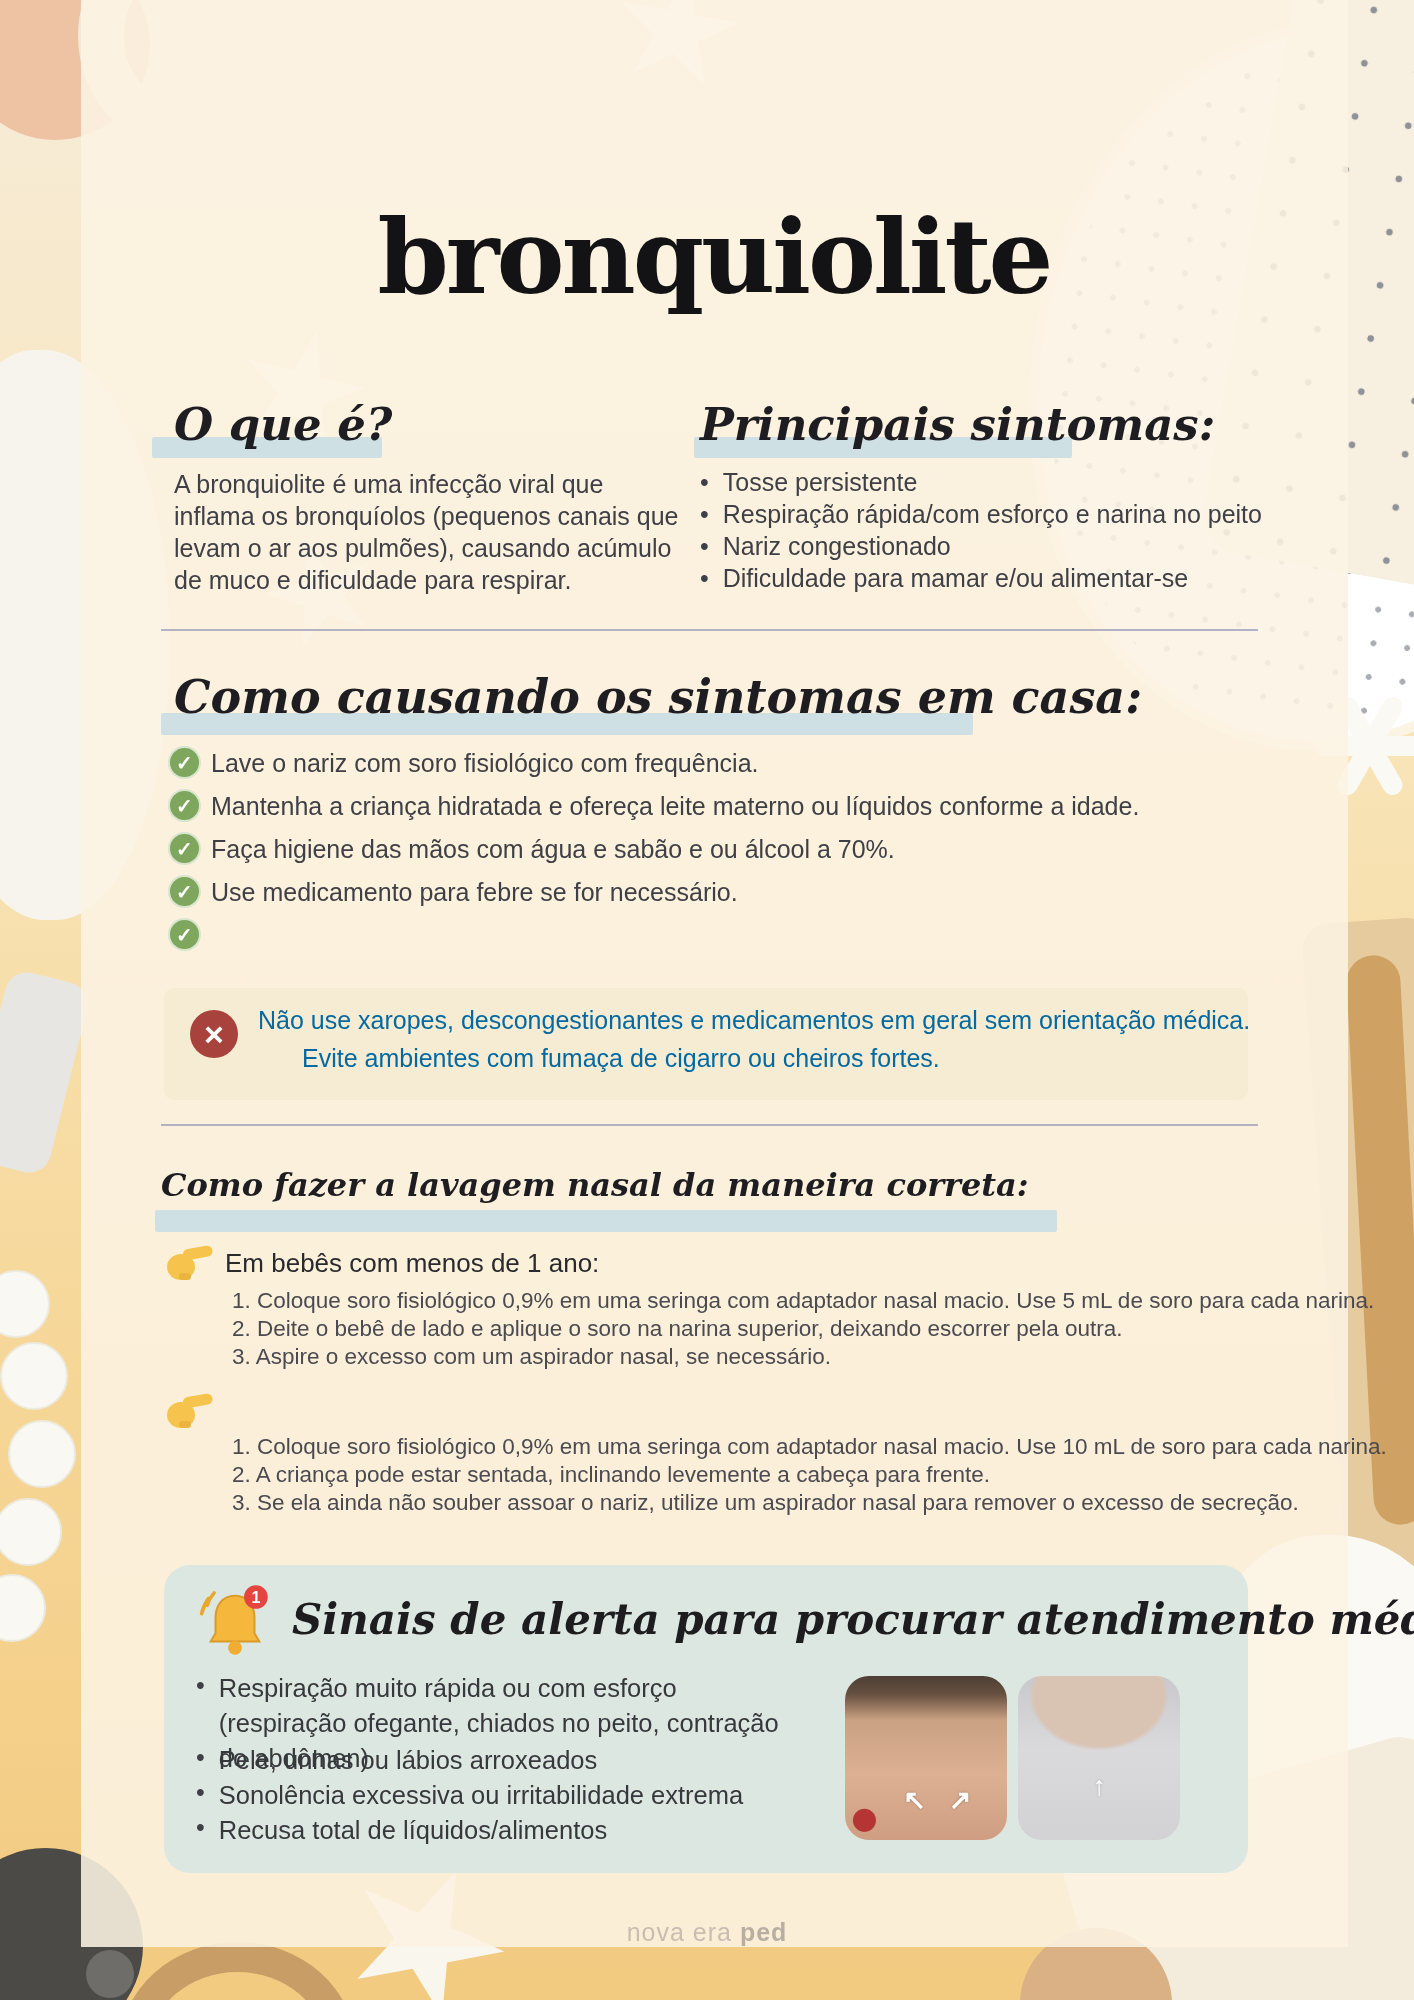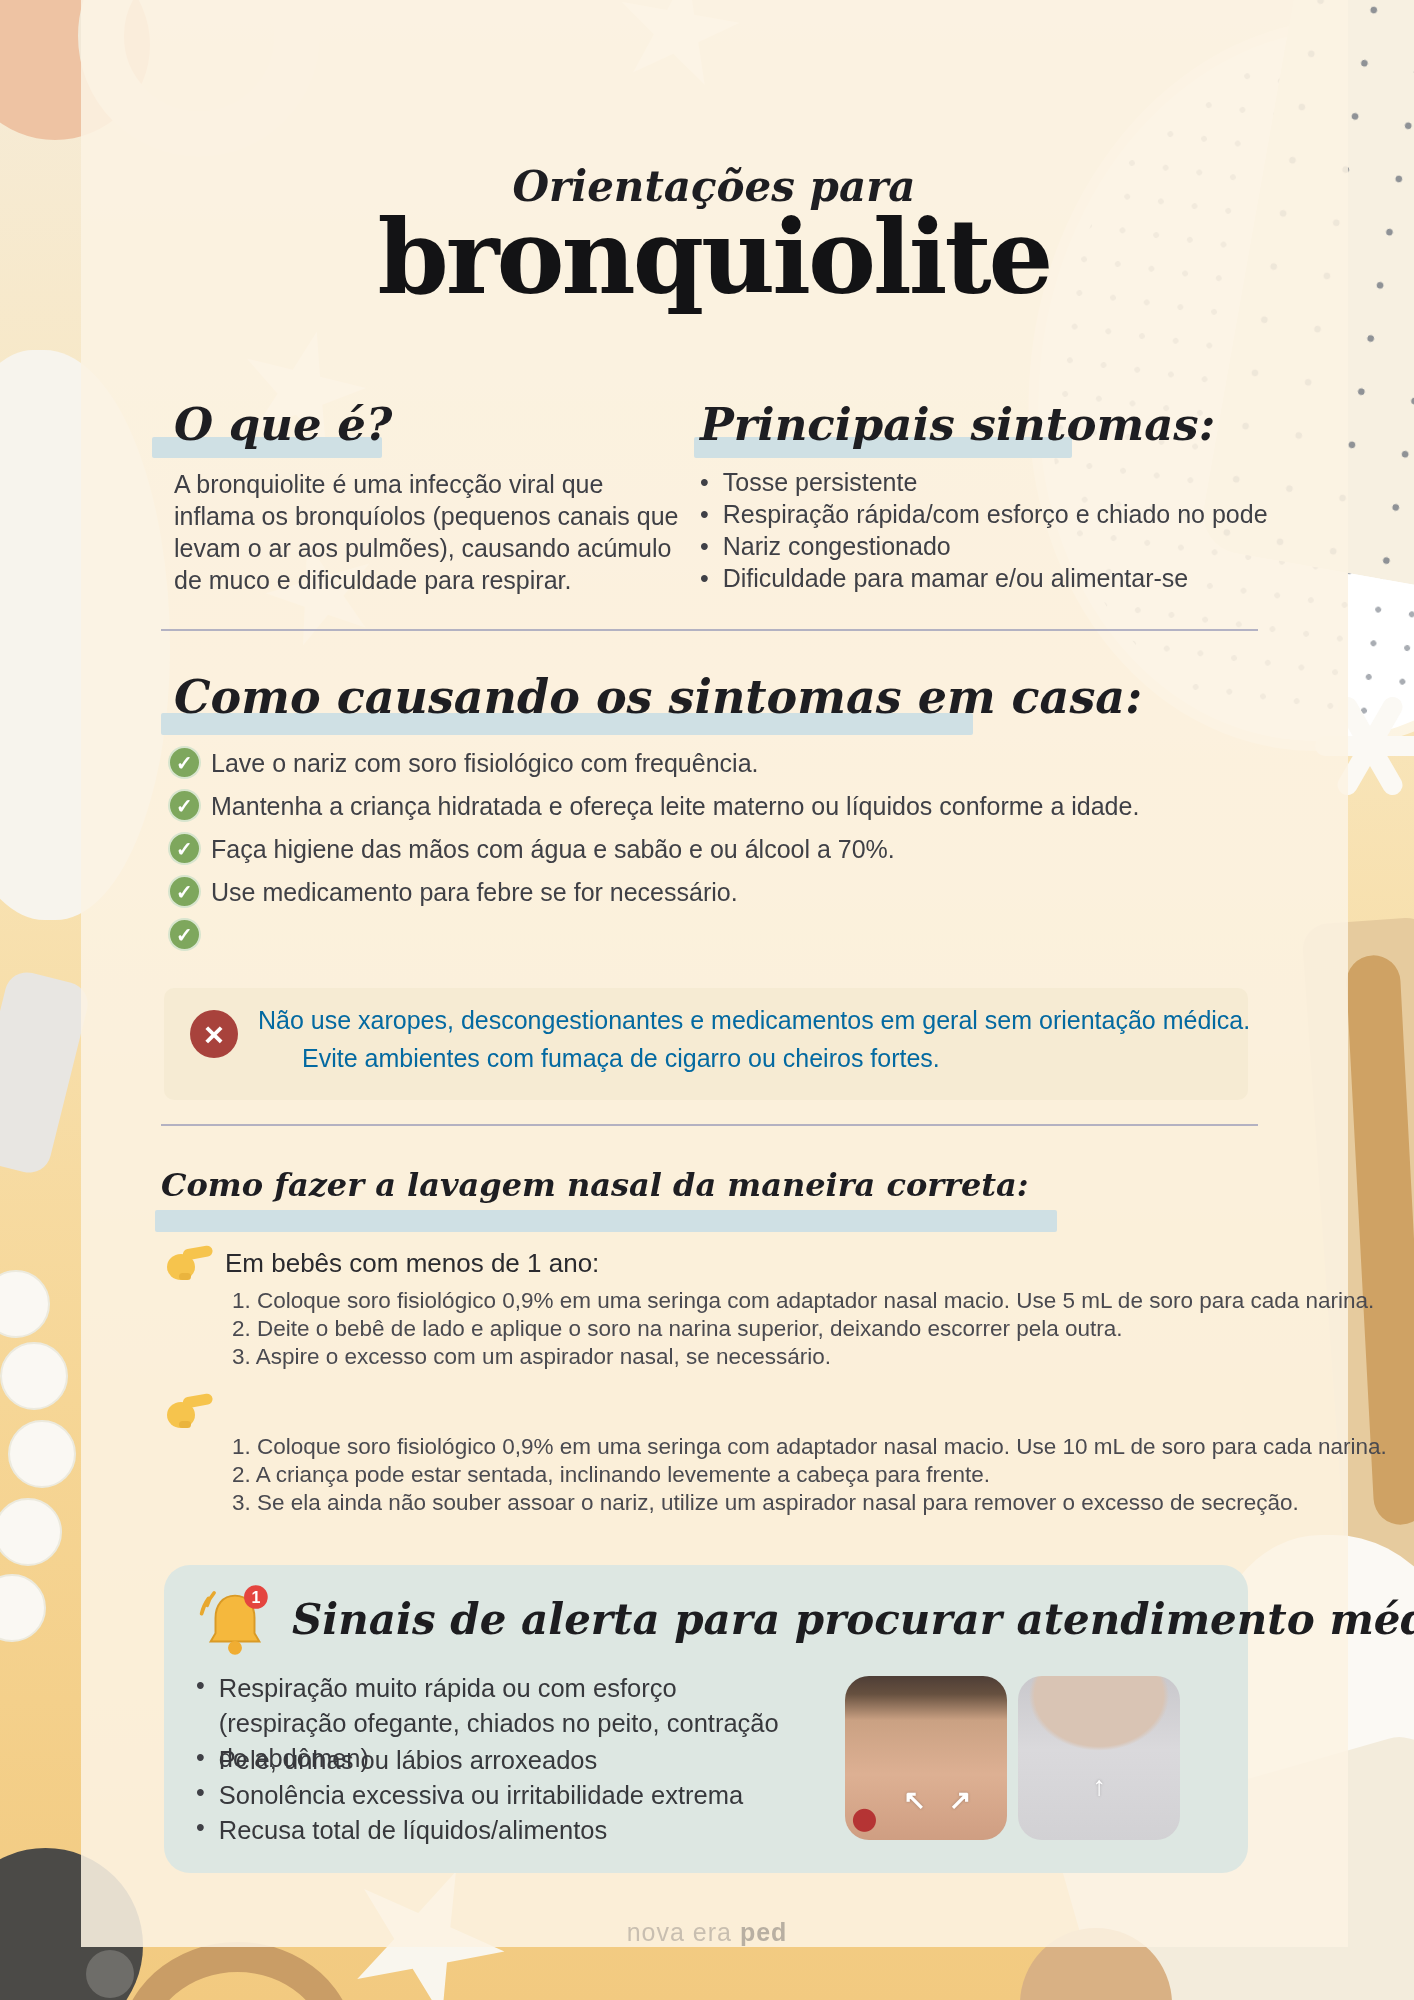--- a/index.html
+++ b/index.html
@@ -108,37 +108,36 @@
   <div class="abs woodslice"></div>
   <div class="abs woodring"></div>
   <div class="abs" style="left:1315px;top:690px;width:110px;height:110px;">
     <div class="abs snowbar"></div>
     <div class="abs snowbar" style="transform:rotate(60deg);"></div>
     <div class="abs snowbar" style="transform:rotate(120deg);"></div>
   </div>
 
   <div class="abs panel"></div>
 
-  <div class="abs serif-i kicker z3">Orientações para</div>
   <div class="abs bigtitle z3">bronquiolite</div>
 
   <div class="abs hl" style="left:152px;top:437px;width:230px;"></div>
   <div class="h2 serif-i" style="left:174px;top:400px;">O que é?</div>
   <div class="abs body-txt z3" style="left:174px;top:468px;width:505px;">A bronquiolite é uma infecção viral que inflama os bronquíolos (pequenos canais que levam o ar aos pulmões), causando acúmulo de muco e dificuldade para respirar.</div>
 
   <div class="abs hl" style="left:694px;top:437px;width:378px;"></div>
   <div class="h2 serif-i" style="left:700px;top:400px;">Principais sintomas:</div>
   <div class="abs z3" style="left:700px;top:466px;">
     <div class="bullet-row body-txt">
         <span class="dot">•</span>
         <span>Tosse persistente</span>
       </div>
     <div class="bullet-row body-txt">
         <span class="dot">•</span>
-        <span>Respiração rápida/com esforço e chiado no pode</span>
+        <span>Respiração rápida/com esforço e narina no peito</span>
       </div>
     <div class="bullet-row body-txt">
         <span class="dot">•</span>
         <span>Nariz congestionado</span>
       </div>
     <div class="bullet-row body-txt">
         <span class="dot">•</span>
         <span>Dificuldade para mamar e/ou alimentar-se</span>
       </div>
   </div>

